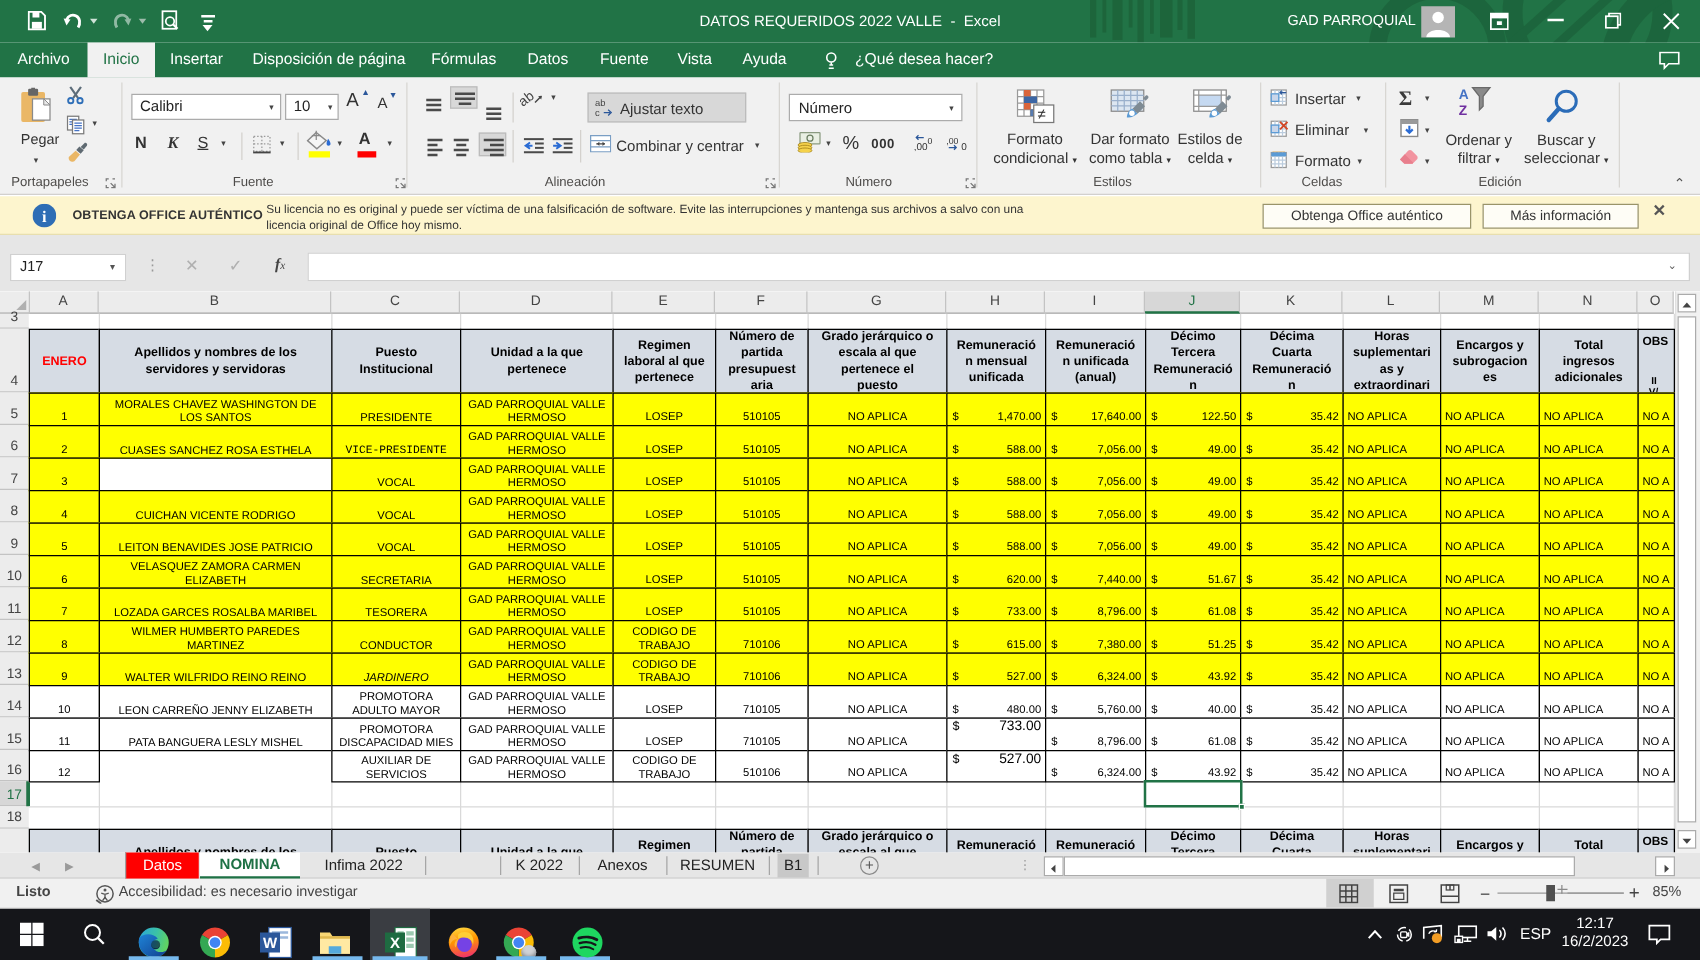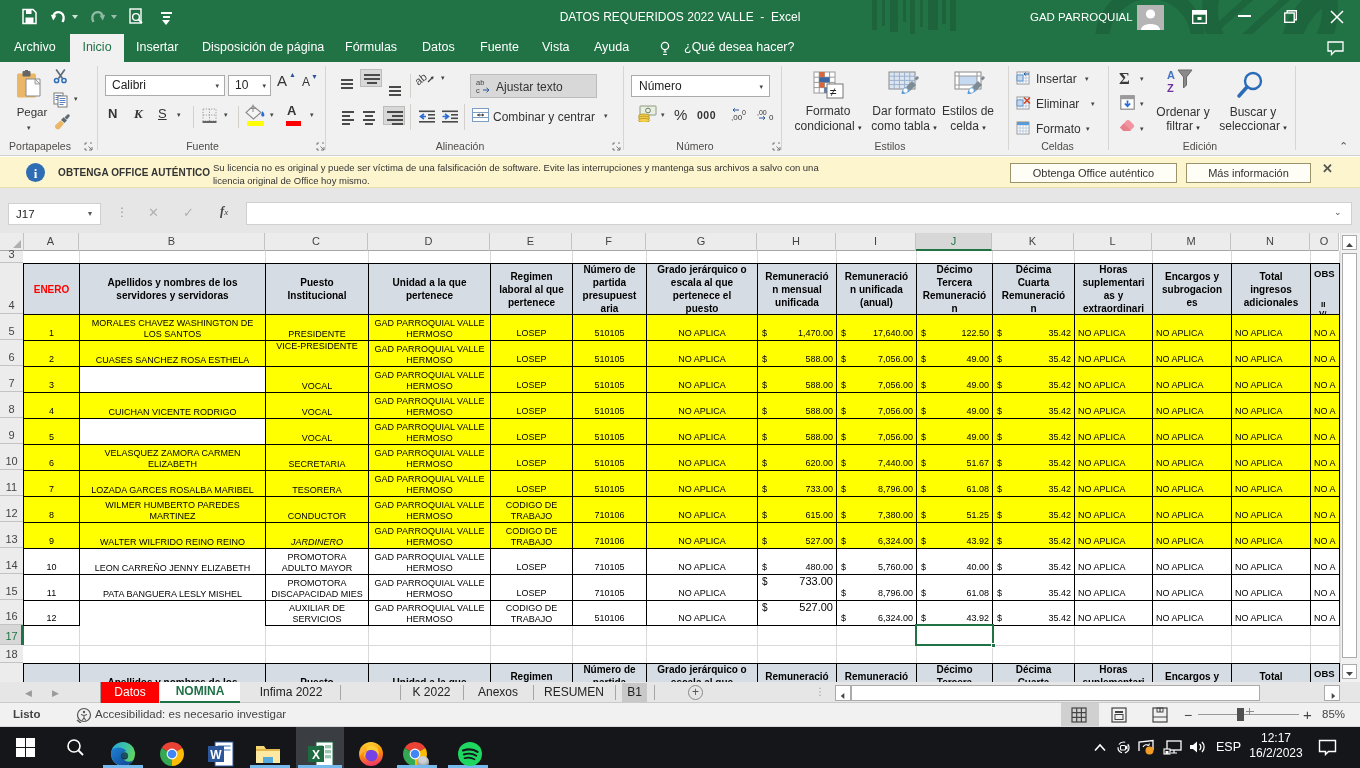--- a/index.html
+++ b/index.html
@@ -635,21 +635,21 @@
       <div style="width:100%;height:100%;display:flex;align-items:flex-end;justify-content:center;">
         <div style="font-size:9px;line-height:13px;padding:0 3px;white-space:nowrap;">2</div>
       </div>
     </div>
 <div class="abs" style="left:79px;top:107px;width:187px;height:27px;background:#ffff00;border:1px solid #000;overflow:hidden;">
       <div style="width:100%;height:100%;display:flex;align-items:flex-end;justify-content:center;">
         <div style="text-align:center;font-size:9px;line-height:10.5px;padding-bottom:1px;">CUASES SANCHEZ ROSA ESTHELA</div>
       </div>
     </div>
 <div class="abs" style="left:265px;top:107px;width:104px;height:27px;background:#ffff00;border:1px solid #000;overflow:hidden;">
-      <div style="width:100%;height:100%;display:flex;justify-content:center;">
+      <div style="width:100%;height:100%;display:flex;align-items:flex-end;justify-content:center;font-family:Liberation Mono, monospace;">
         <div style="text-align:center;font-size:9px;line-height:10.5px;padding-bottom:1px;">VICE-PRESIDENTE</div>
       </div>
     </div>
 <div class="abs" style="left:368px;top:107px;width:123px;height:27px;background:#ffff00;border:1px solid #000;overflow:hidden;">
       <div style="width:100%;height:100%;display:flex;align-items:flex-end;justify-content:center;">
         <div style="text-align:center;font-size:9px;line-height:10.5px;padding-bottom:1px;">GAD PARROQUIAL VALLE HERMOSO</div>
       </div>
     </div>
 <div class="abs" style="left:490px;top:107px;width:83px;height:27px;background:#ffff00;border:1px solid #000;overflow:hidden;">
       <div style="width:100%;height:100%;display:flex;align-items:flex-end;justify-content:center;">
@@ -859,20 +859,25 @@
       </div>
     </div>
 <div class="abs" style="left:1310px;top:159px;width:30px;height:27px;background:#ffff00;border:1px solid #000;overflow:hidden;">
       <div style="width:100%;height:100%;display:flex;align-items:flex-end;justify-content:flex-start;">
         <div style="font-size:9px;line-height:13px;padding:0 3px;white-space:nowrap;">NO A</div>
       </div>
     </div>
 <div class="abs" style="left:23px;top:185px;width:57px;height:27px;background:#ffff00;border:1px solid #000;overflow:hidden;">
       <div style="width:100%;height:100%;display:flex;align-items:flex-end;justify-content:center;">
         <div style="font-size:9px;line-height:13px;padding:0 3px;white-space:nowrap;">5</div>
+      </div>
+    </div>
+<div class="abs" style="left:79px;top:185px;width:187px;height:27px;background:#ffff00;border:1px solid #000;overflow:hidden;">
+      <div style="width:100%;height:100%;display:flex;align-items:flex-end;justify-content:center;">
+        <div style="text-align:center;font-size:9px;line-height:10.5px;padding-bottom:1px;">LEITON BENAVIDES JOSE PATRICIO</div>
       </div>
     </div>
 <div class="abs" style="left:265px;top:185px;width:104px;height:27px;background:#ffff00;border:1px solid #000;overflow:hidden;">
       <div style="width:100%;height:100%;display:flex;align-items:flex-end;justify-content:center;">
         <div style="text-align:center;font-size:9px;line-height:10.5px;padding-bottom:1px;">VOCAL</div>
       </div>
     </div>
 <div class="abs" style="left:368px;top:185px;width:123px;height:27px;background:#ffff00;border:1px solid #000;overflow:hidden;">
       <div style="width:100%;height:100%;display:flex;align-items:flex-end;justify-content:center;">
         <div style="text-align:center;font-size:9px;line-height:10.5px;padding-bottom:1px;">GAD PARROQUIAL VALLE HERMOSO</div>

